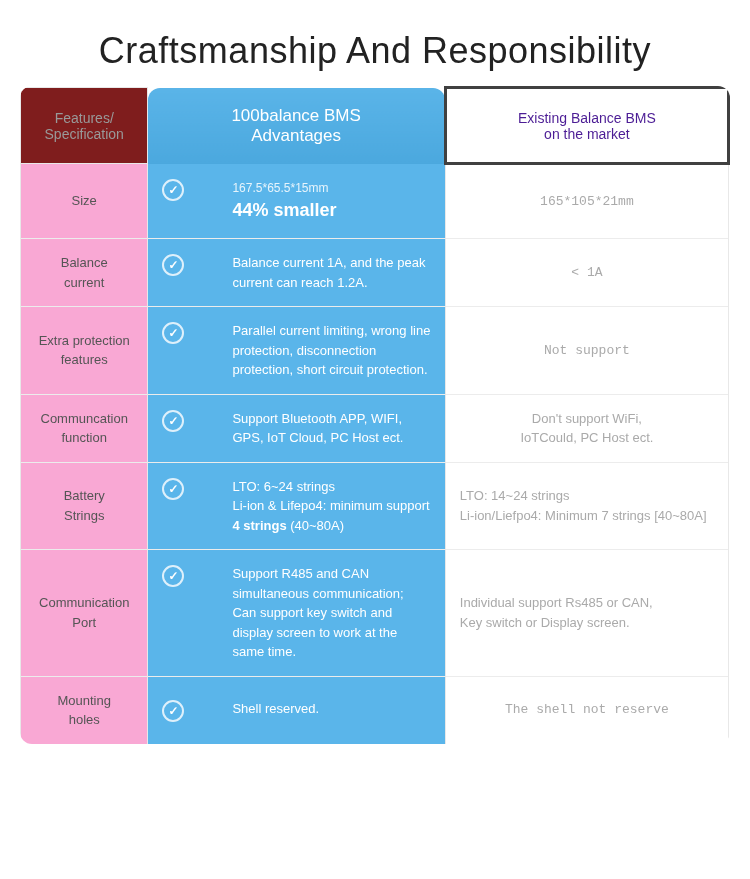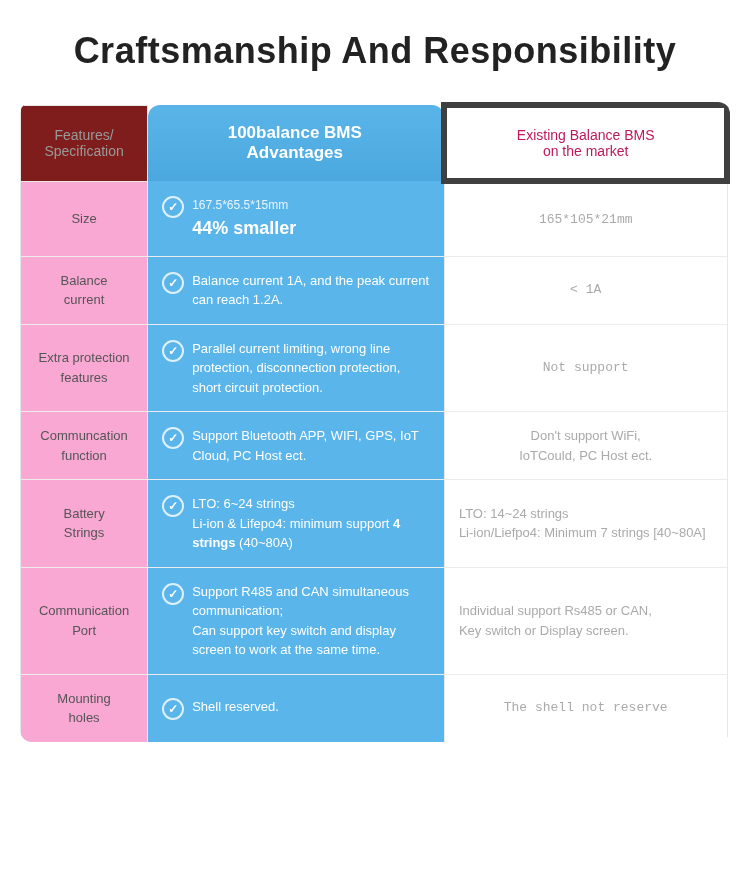--- a/index.html
+++ b/index.html
@@ -5,24 +5,24 @@
     * { box-sizing: border-box; margin: 0; padding: 0; }
     body {
       background: #fff;
       font-family: 'Helvetica Neue', Arial, sans-serif;
       width: 750px;
       min-height: 879px;
       padding: 30px 20px 40px;
     }
     h1 {
       font-size: 36px;
-      font-weight: 700;
+      font-weight: 400;
       color: #222;
       text-align: center;
-      margin-bottom: 30px;
+      margin-bottom: 14px;
       letter-spacing: 0.5px;
     }
     .table-wrapper {
       width: 100%;
       border-collapse: collapse;
       border-radius: 12px;
       overflow: hidden;
     }
     table {
       width: 100%;
@@ -41,30 +41,30 @@
       color: #999;
       font-weight: 400;
       text-align: center;
       background: #7f1d1d;
       border: 1px solid #e8e8e8;
     }
     .th-advantage {
       background: linear-gradient(180deg, #5ab4e8 0%, #4ba8de 100%);
       color: #fff;
       font-size: 17px;
-      font-weight: 700;
+      font-weight: 400;
       text-align: center;
       border-radius: 12px 12px 0 0;
     }
     .th-existing {
-      color: #be185d;
+      color: #4c1d95;
       font-weight: 400;
       text-align: center;
       background: #fff;
-      border: 6px solid #404040;
+      border: 3px solid #404040;
       font-size: 14px;
     }
     tbody tr {
       border-bottom: 1px solid #ececec;
     }
     tbody tr:last-child {
       border-bottom: none;
     }
     td {
       padding: 14px 10px;
@@ -112,20 +112,21 @@
     }
     .check-icon span {
       color: #fff;
       font-size: 12px;
       font-weight: 700;
     }
     .adv-text {
       font-size: 13px;
       line-height: 1.5;
       color: #fff;
+      margin-left: 40px;
     }
     .adv-text strong {
       font-weight: 700;
     }
     .size-big {
       font-size: 18px;
       font-weight: 700;
       color: #fff;
       display: block;
     }

